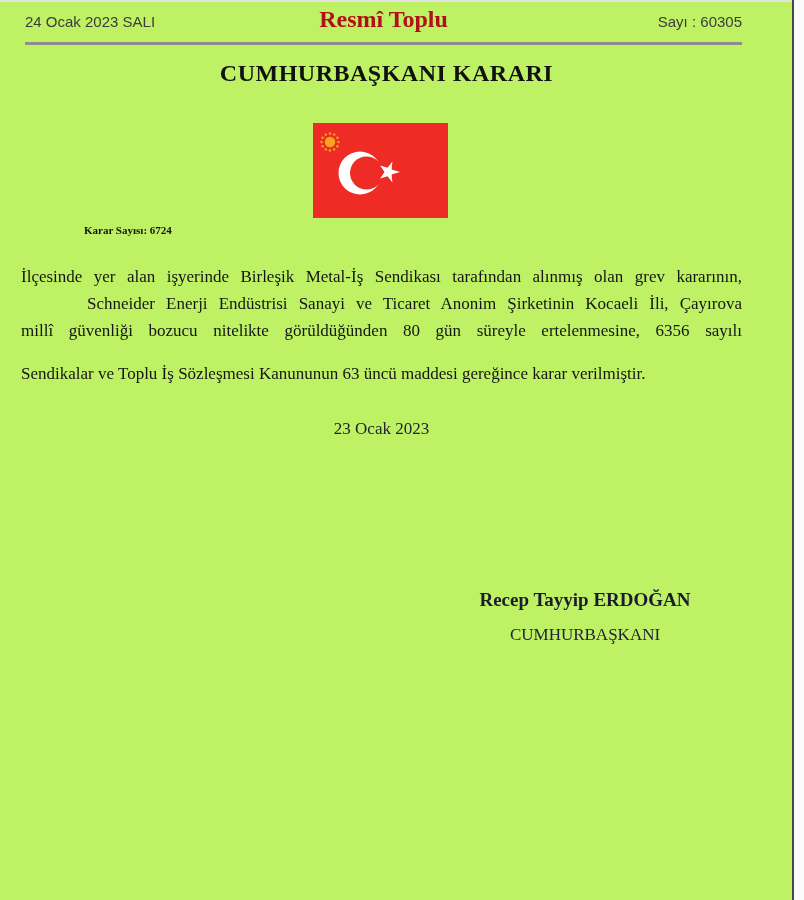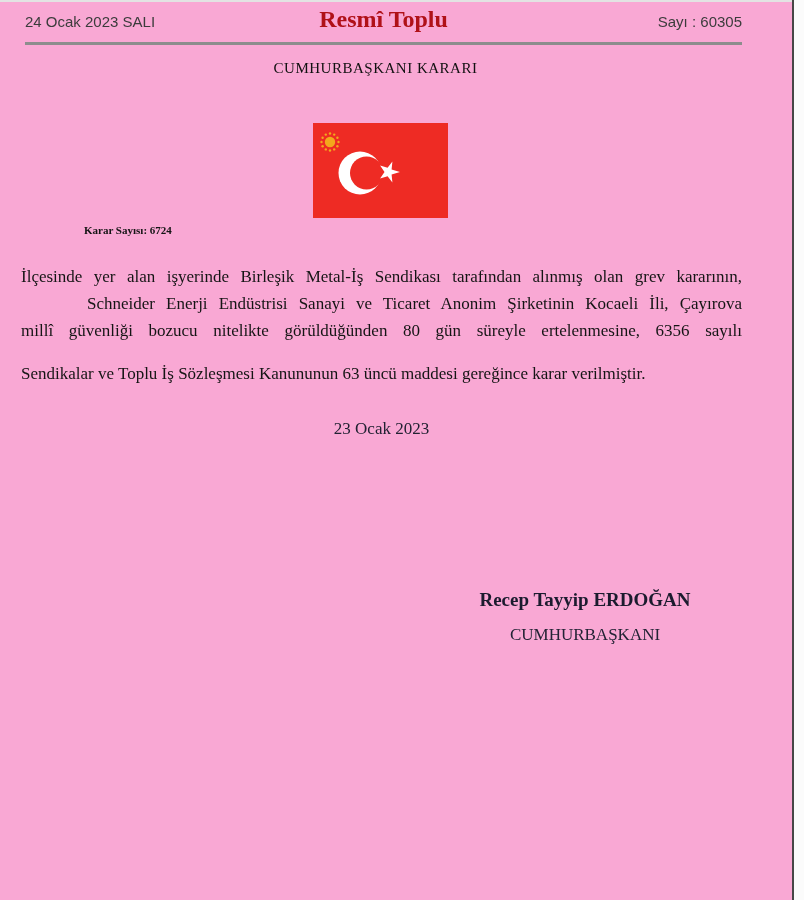--- a/index.html
+++ b/index.html
@@ -4,21 +4,21 @@
 <style>
   html, body {
     margin: 0;
     padding: 0;
     background: #ffffff;
   }
   .page {
     position: relative;
     width: 804px;
     height: 900px;
-    background: #f9a8d4;
+    background: #bef264;
     overflow: hidden;
     font-family: "Liberation Serif", serif;
     color: #1a1a1a;
   }
   .top-faint-line {
     position: absolute;
     top: 0; left: 0; right: 0;
     height: 2px;
     background: #e3e3e3;
   }
@@ -60,25 +60,25 @@
     color: #3c3c3c;
   }
   .header-rule {
     position: absolute;
     top: 42px; left: 25px;
     width: 717px; height: 3px;
     background: #8d8d8d;
   }
   .decree-heading {
     position: absolute;
-    top: 60px; left: 17px;
+    top: 60px; left: 28px;
     width: 717px;
     text-align: center;
-    font-size: 15px;
-    font-weight: normal;
+    font-size: 24px;
+    font-weight: bold;
     letter-spacing: 0.5px;
     color: #111111;
   }
   .flag {
     position: absolute;
     left: 313px; top: 123px;
     width: 135px; height: 95px;
   }
   .decision-no {
     position: absolute;

